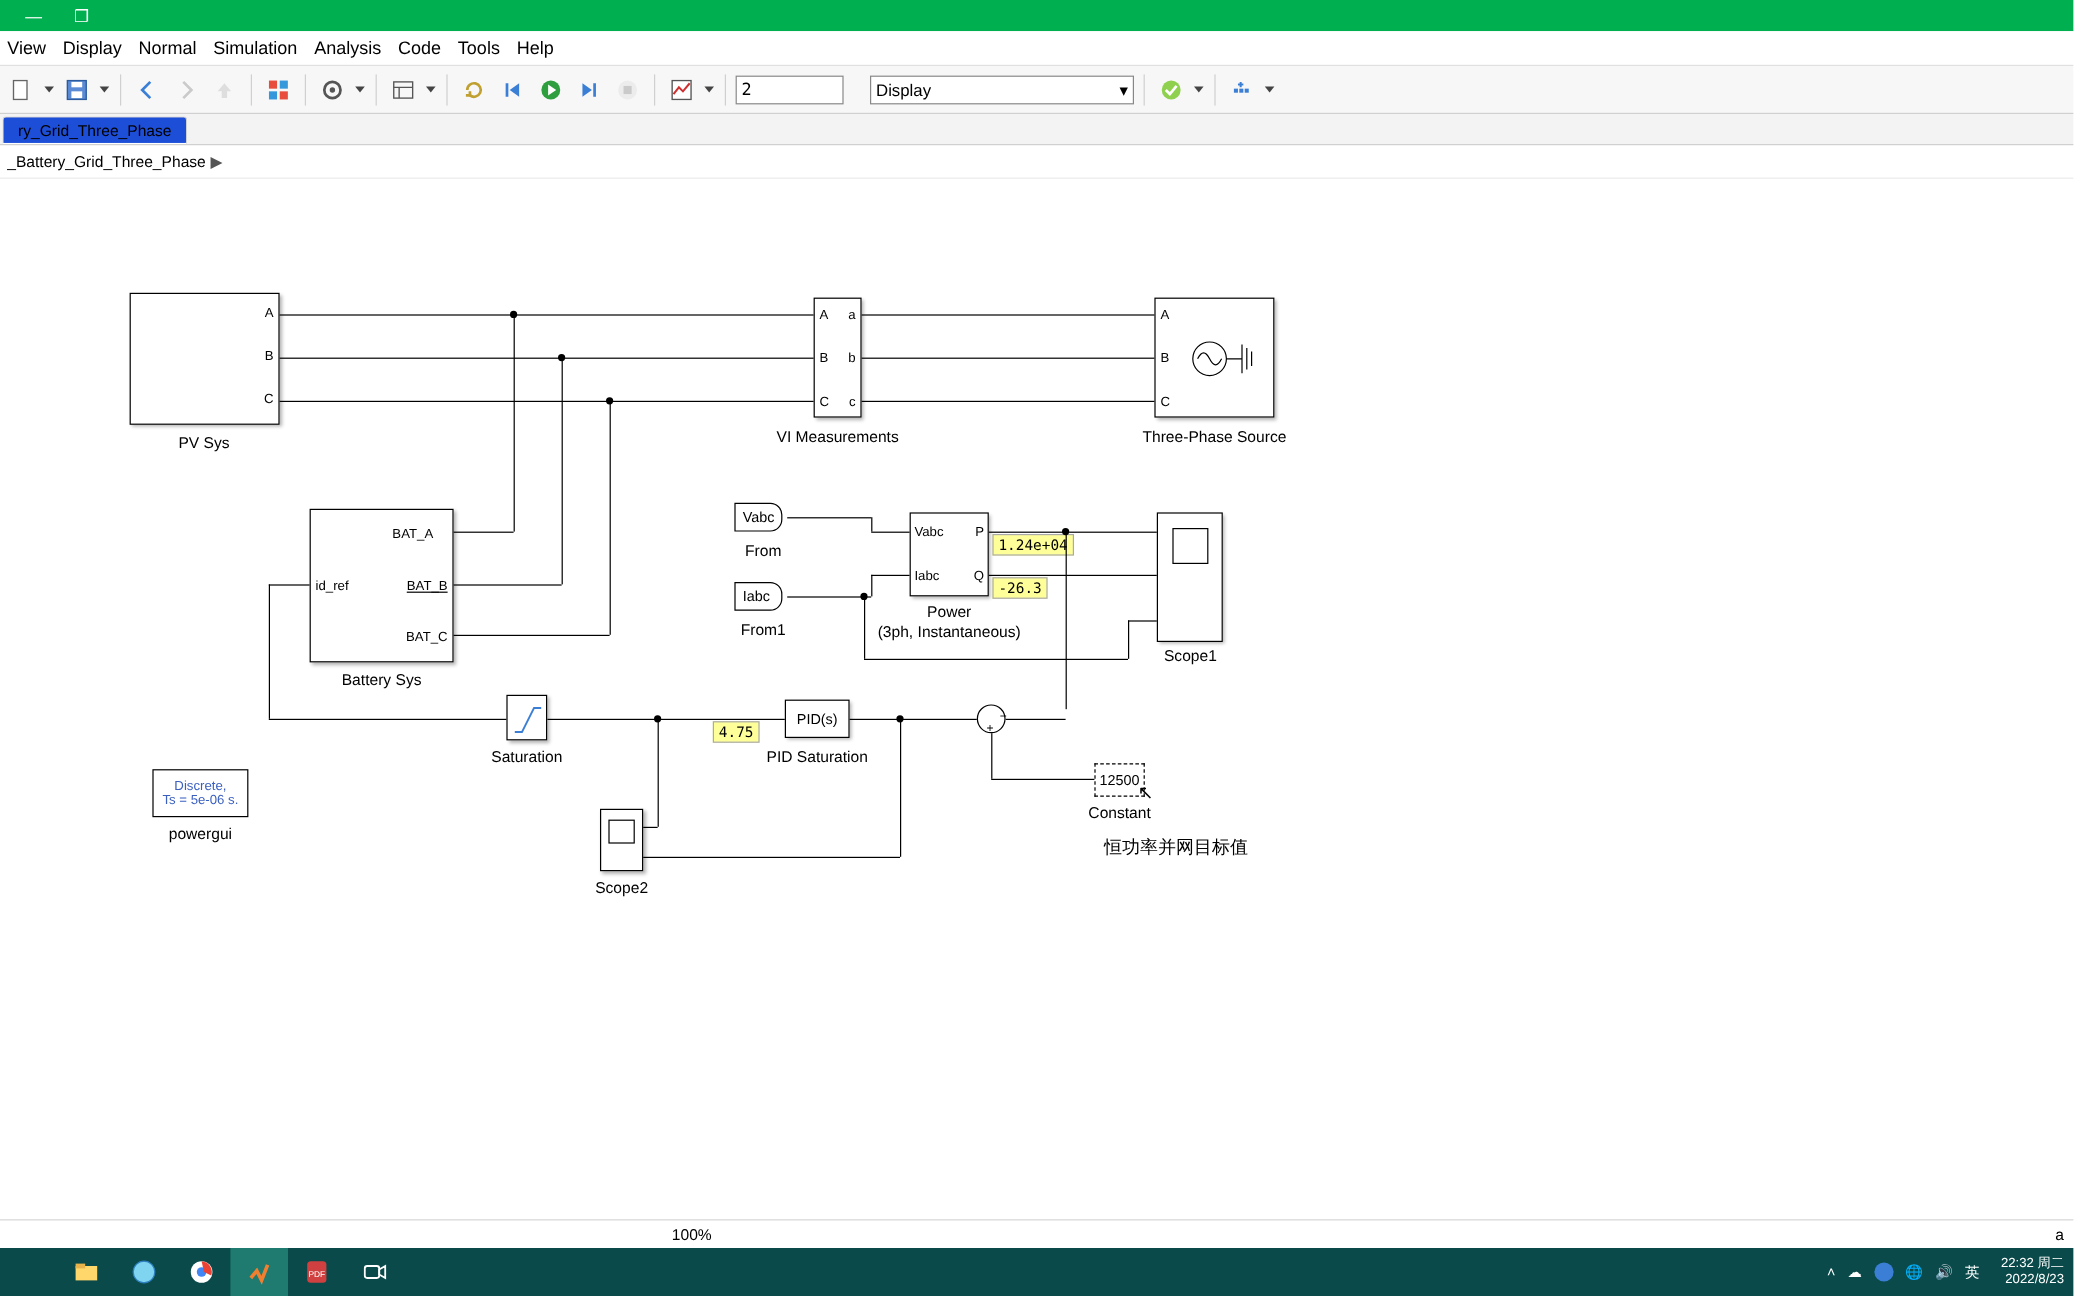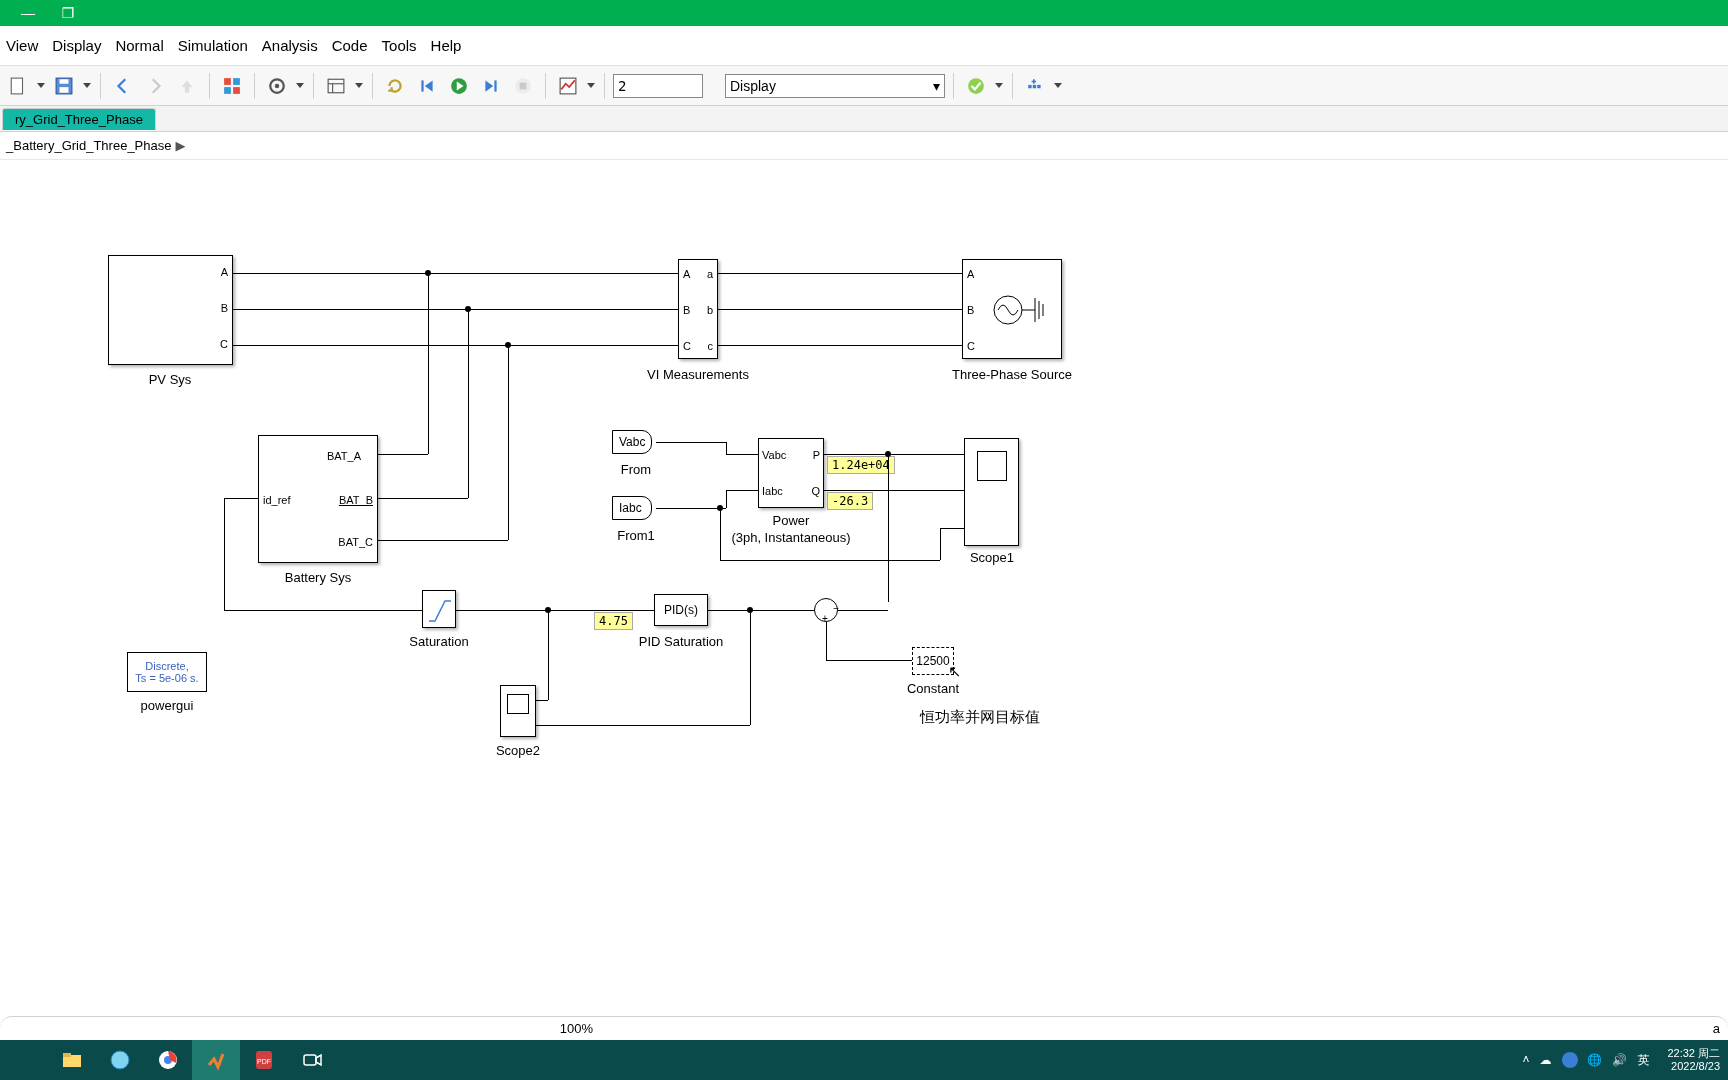--- a/index.html
+++ b/index.html
@@ -2,54 +2,54 @@
 <html><head>
 <meta charset="utf-8">
 <style>
 * { margin: 0; padding: 0; box-sizing: border-box; font-family: "Segoe UI", Arial, sans-serif; }
 body { width: 1728px; height: 1080px; overflow: hidden; background: #fff; display: flex; flex-direction: column; }
 
 .titlebar { background: #00b050; color: #fff; height: 26px; display: flex; align-items: center; padding: 0 8px; font-size: 13px; }
 .titlebar .title { flex: 1; }
 .titlebar .winbtn { width: 40px; text-align: center; font-size: 14px; }
 
-.menubar { background: #fff; height: 40px; display: flex; align-items: center; padding: 0 6px; gap: 14px; font-size: 15px; border-bottom: 1px solid #e0e0e0; }
+.menubar { background: #fff; height: 29px; display: flex; align-items: center; padding: 0 6px; gap: 14px; font-size: 15px; border-bottom: 1px solid #e0e0e0; }
 .menubar span { cursor: default; }
 
 .toolbar { background: #f7f7f7; height: 40px; display: flex; align-items: center; padding: 0 4px; gap: 4px; border-bottom: 1px solid #d0d0d0; }
 .tbtn { width: 28px; height: 28px; display: flex; align-items: center; justify-content: center; border-radius: 2px; }
 .tbtn svg { width: 18px; height: 18px; }
 .tsep { width: 1px; height: 26px; background: #d0d0d0; margin: 0 4px; }
 .tdrop { width: 10px; display:flex; align-items:center; justify-content:center; }
 .tdrop::after { content:""; border-left:4px solid transparent; border-right:4px solid transparent; border-top:5px solid #444; }
 .stoptime { width: 90px; height: 24px; border: 1px solid #888; font-family: monospace; font-size: 14px; padding: 0 4px; }
 .simmode { width: 220px; height: 24px; border: 1px solid #888; font-family: monospace; font-size: 14px; padding: 0 4px; background: #fff; display:flex; align-items:center; }
 .simmode .arrow { margin-left:auto; }
 
 .tabbar { height: 26px; background: #f3f3f3; border-bottom: 1px solid #d0d0d0; display: flex; align-items: flex-end; }
-.tab { background: #14b8a6; border: 1px solid #d0d0d0; border-bottom: 1px solid #fff; padding: 3px 12px; font-size: 13px; margin-left: 2px; border-radius: 3px 3px 0 0; }
+.tab { background: #1d4ed8; border: 1px solid #d0d0d0; border-bottom: 1px solid #fff; padding: 3px 12px; font-size: 13px; margin-left: 2px; border-radius: 3px 3px 0 0; }
 
 .breadcrumb { height: 28px; display: flex; align-items: center; padding: 0 6px; font-size: 13px; border-bottom: 1px solid #e8e8e8; }
 .bcarrow { margin: 0 4px; color: #555; }
 
 .canvas { flex: 1; position: relative; background: #fff; }
 
 .blk { position: absolute; background: #fff; border: 1px solid #000; box-shadow: 2px 2px 3px rgba(0,0,0,.3); }
 .lbl { position: absolute; font-size: 13px; text-align: center; transform: translateX(-50%); white-space: nowrap; }
 .port { position: absolute; font-size: 11px; }
 .wire { position: absolute; background: #000; }
 .wh { height: 1px; }
 .wv { width: 1px; }
 .node { position: absolute; width: 6px; height: 6px; background: #000; border-radius: 50%; transform: translate(-3px,-3px); }
 .val { position: absolute; background: #ffff99; border: 1px solid #aaa; font-size: 12px; font-family: monospace; padding: 1px 4px; }
 .tag { position: absolute; background: #fff; border: 1px solid #000; font-size: 12px; display:flex; align-items:center; padding: 0 6px; }
 .tag.left { border-radius: 0 10px 10px 0; }
 .scopeinner { position:absolute; border:1px solid #000; background:#fff; }
 
-.statusbar { height: 24px; border-top: 1px solid #d0d0d0; display: flex; align-items: center; font-size: 13px; border-radius: 12px; }
+.statusbar { height: 24px; border-top: 1px solid #d0d0d0; display: flex; align-items: center; font-size: 13px; }
 .statusbar .zoom { margin: 0 auto; }
 .statusbar .right { margin-left: auto; padding-right: 8px; }
 
 .taskbar { height: 40px; background: #0b4a4a; display: flex; align-items: center; color: #fff; font-size: 12px; }
 .taskicon { width: 48px; height: 40px; display: flex; align-items: center; justify-content: center; }
 .taskicon.active { background: #1f7a6f; }
 .tray { margin-left: auto; display: flex; align-items: center; gap: 10px; padding-right: 8px; }
 .clock { font-size: 11px; line-height: 13px; text-align: right; padding-left: 8px; }
 </style>
 </head>

